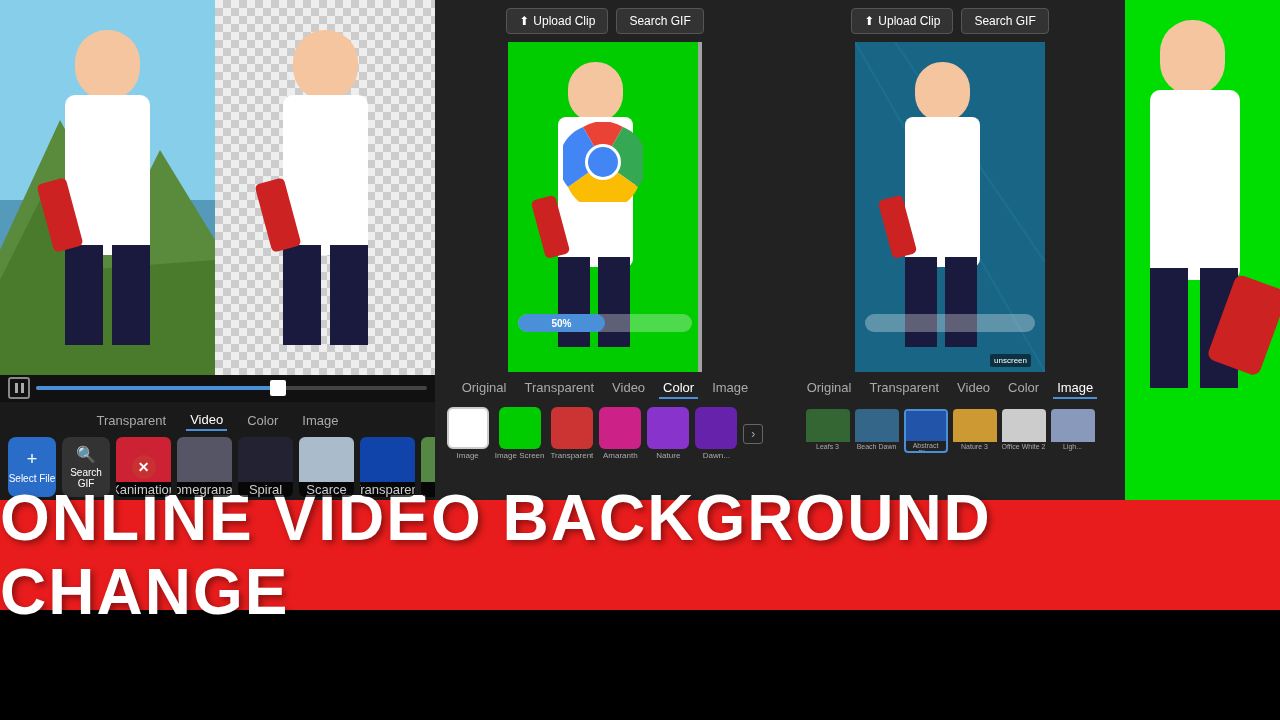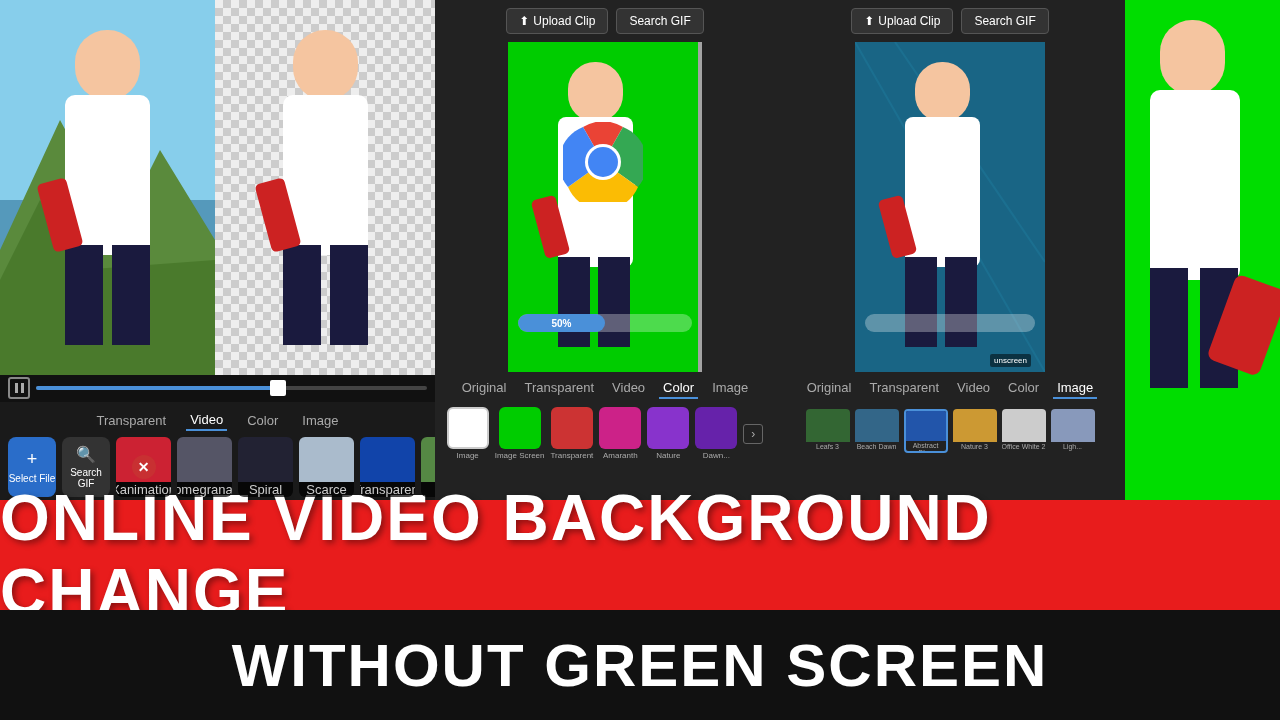--- a/index.html
+++ b/index.html
@@ -770,16 +770,13 @@
       <rect x="95" y="280" width="55" height="90" rx="8" fill="#cc2222" transform="rotate(20 122 325)"></rect>
     </svg>
   </div>
 
 </div>
 
 <div class="bottom-section">
   <div class="red-banner">
     <span class="red-banner-text">ONLINE VIDEO BACKGROUND CHANGE</span>
   </div>
-  <div class="black-banner">
-    <span class="black-banner-text">WITHOUT GREEN SCREEN</span>
-  </div>
 </div>
 
 </body></html>

